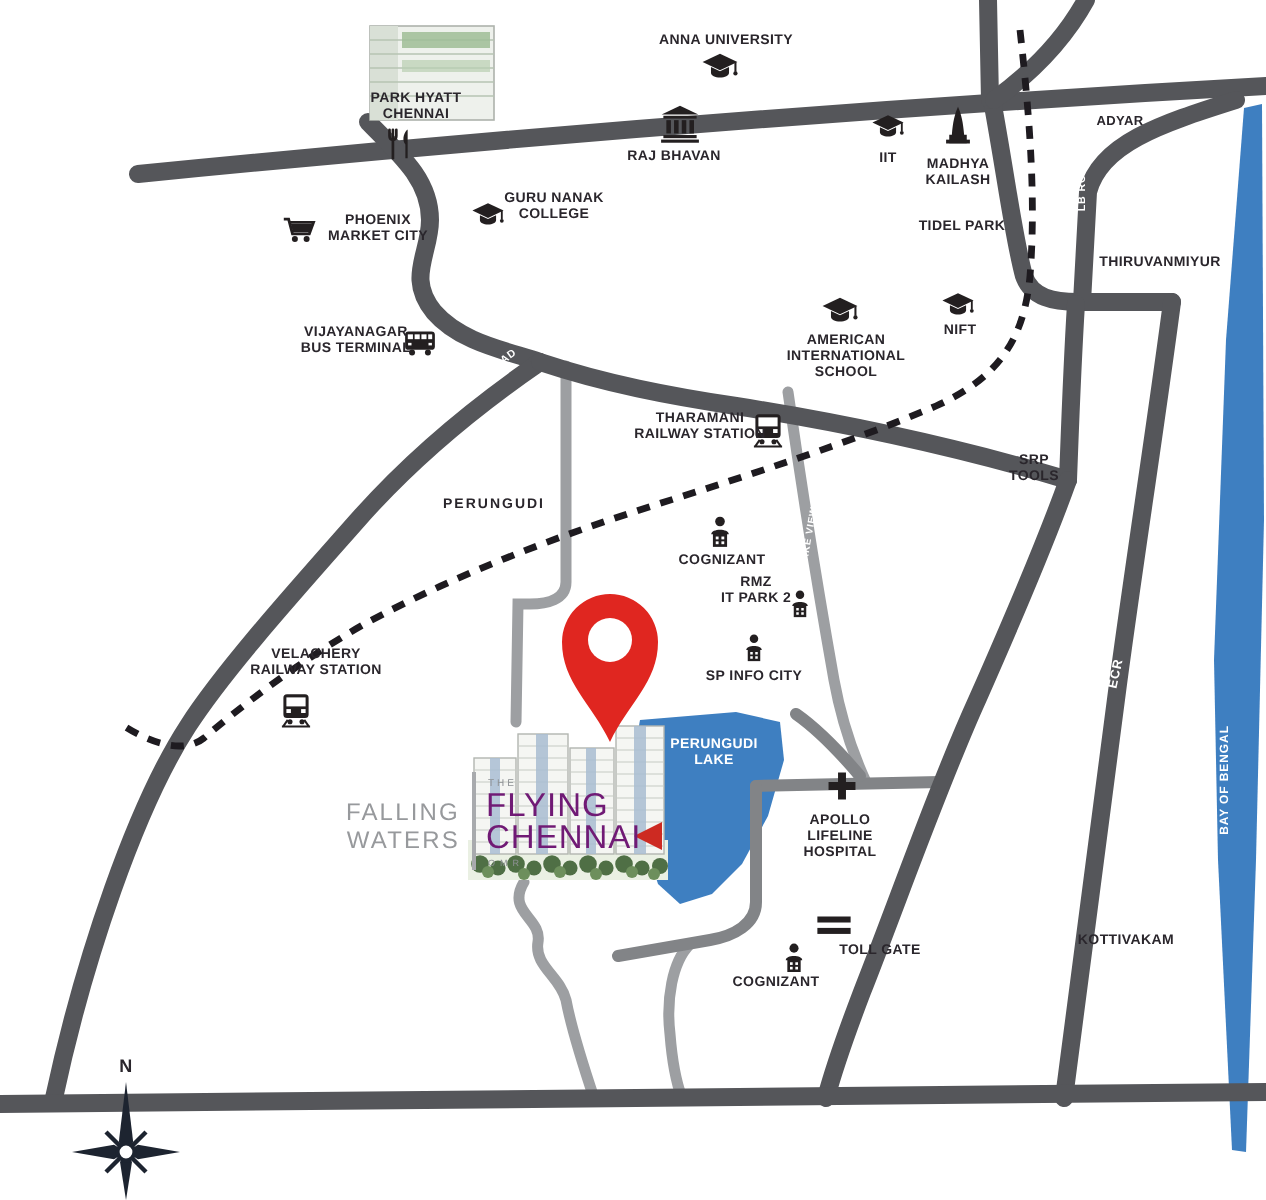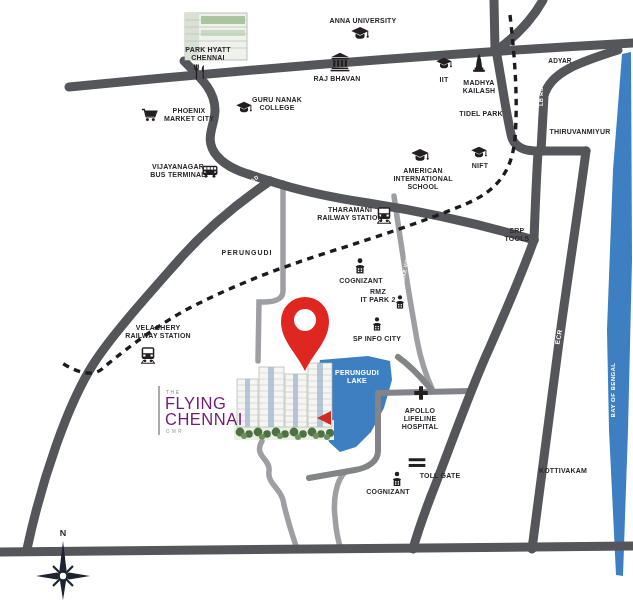--- a/index.html
+++ b/index.html
@@ -346,20 +346,24 @@
       <div class="lmk-text" style="left: 63px; top: 533px; font-size: 9px;">N</div>
       <div class="road-label" style="left: 229px; top: 198px; font-size: 5.3px; transform: translate(-50%, -50%) rotate(-36deg);">THARAMANI MAIN ROAD</div>
       <div class="road-label" style="left: 542px; top: 92px; font-size: 5.3px; transform: translate(-50%, -50%) rotate(-90deg);">LB ROAD</div>
       <div class="road-label" style="left: 464px; top: 336px; font-size: 6.5px; transform: translate(-50%, -50%) rotate(-63deg);">OMR</div>
       <div class="road-label" style="left: 559px; top: 337px; font-size: 6.5px; transform: translate(-50%, -50%) rotate(-78deg);">ECR</div>
       <div class="road-label" style="left: 407px; top: 264px; font-size: 4.8px; transform: translate(-50%, -50%) rotate(-80deg);">LAKE VIEW RD</div>
       <div class="road-label" style="left: 613px; top: 390px; font-size: 6px; transform: translate(-50%, -50%) rotate(-90deg);">BAY OF BENGAL</div>
     </div>
 
   <div class="logo">
+    <div class="logo-left">
+      <div>FALLING</div>
+      <div>WATERS</div>
+    </div>
     <div class="logo-divider"></div>
     <div class="logo-right">
       <div class="logo-the">THE</div>
       <div class="logo-name">FLYING</div>
       <div class="logo-name">CHENNAI</div>
       <div class="logo-tag">OMR</div>
     </div>
   </div>
 
 </div>

